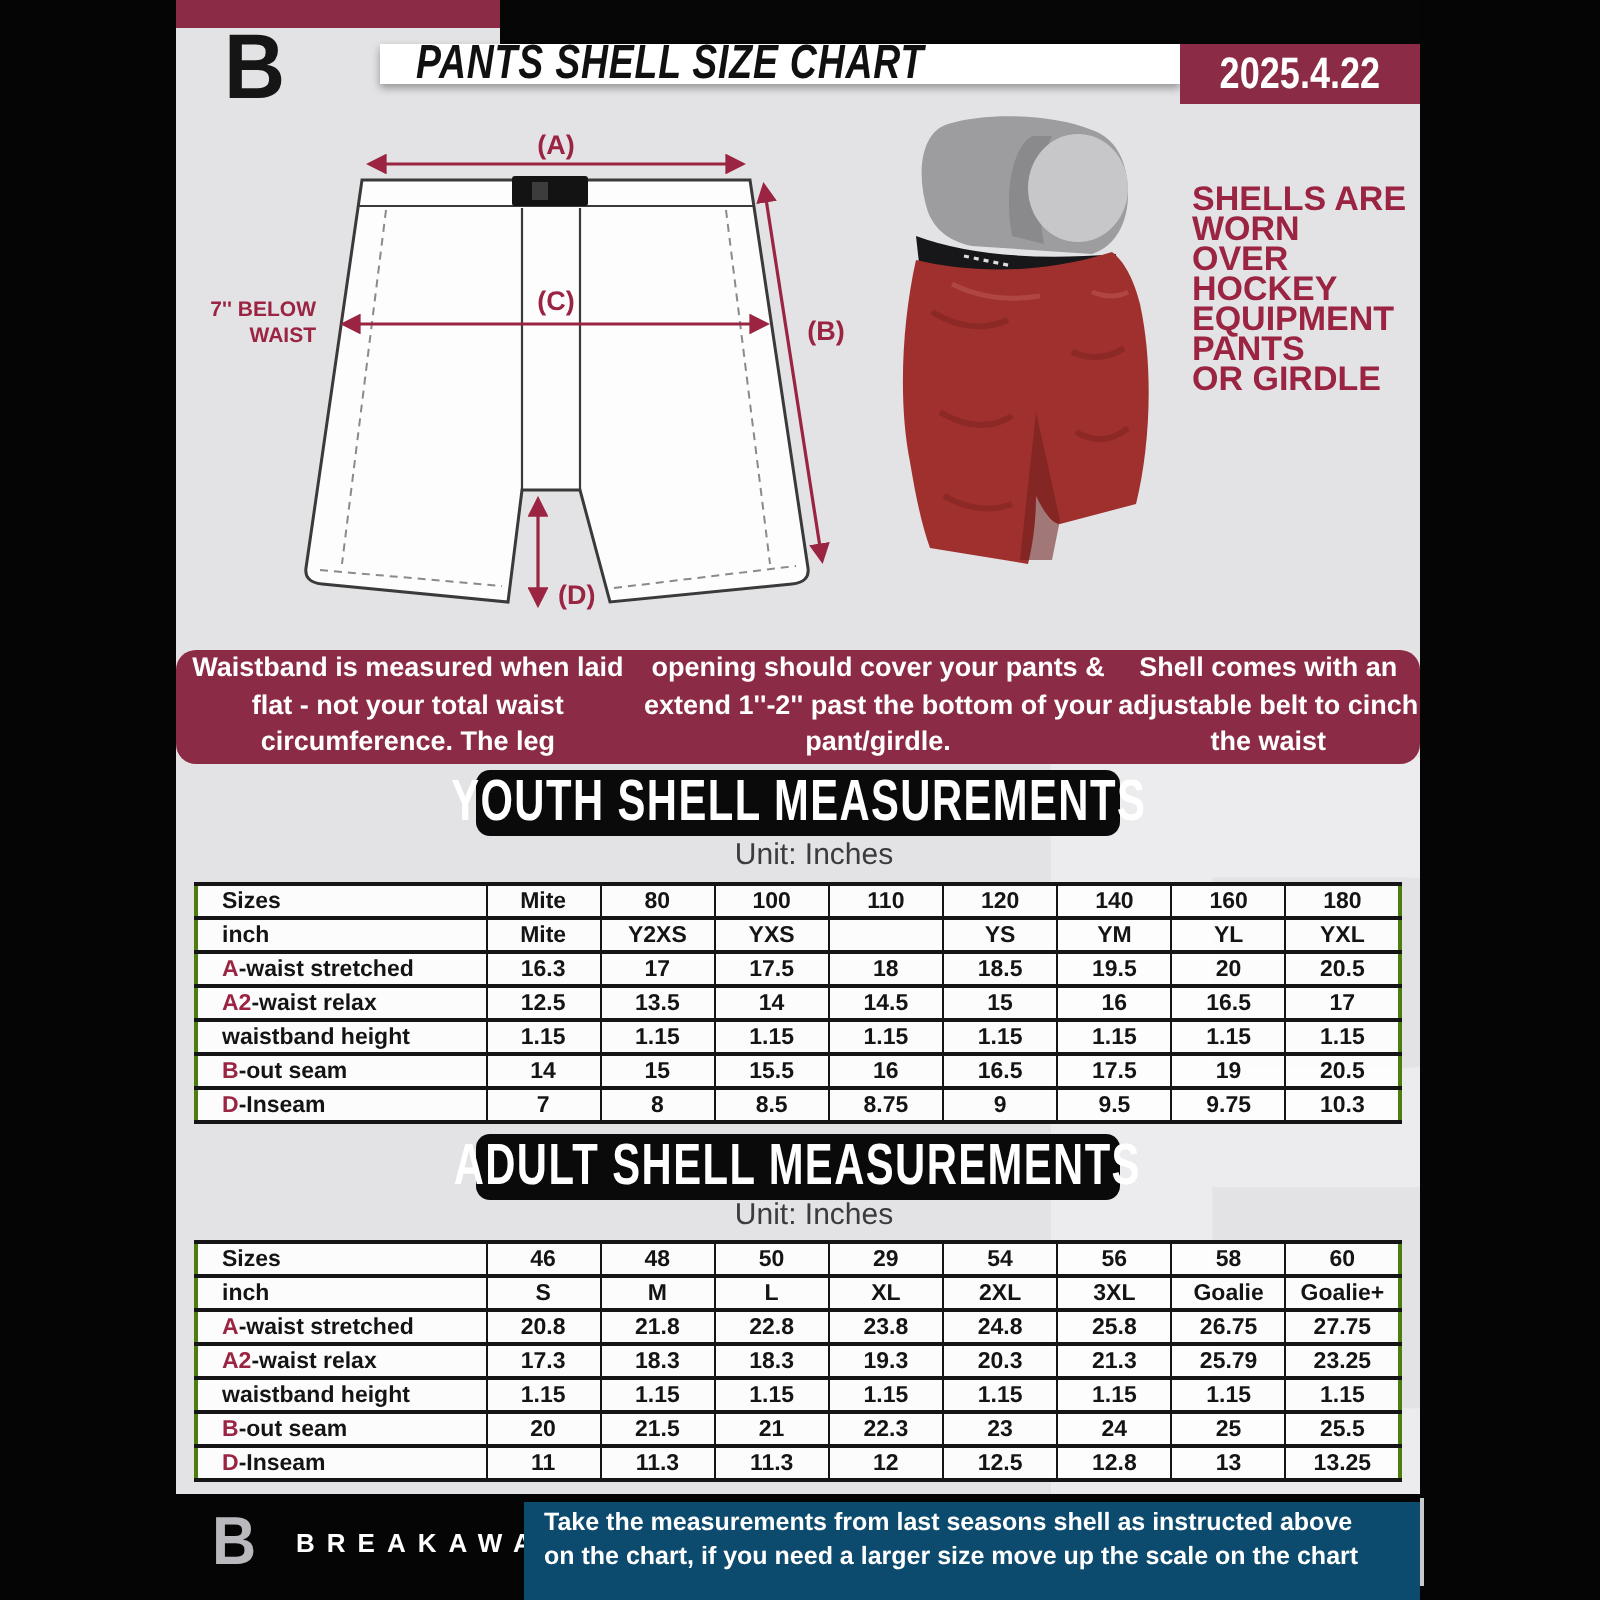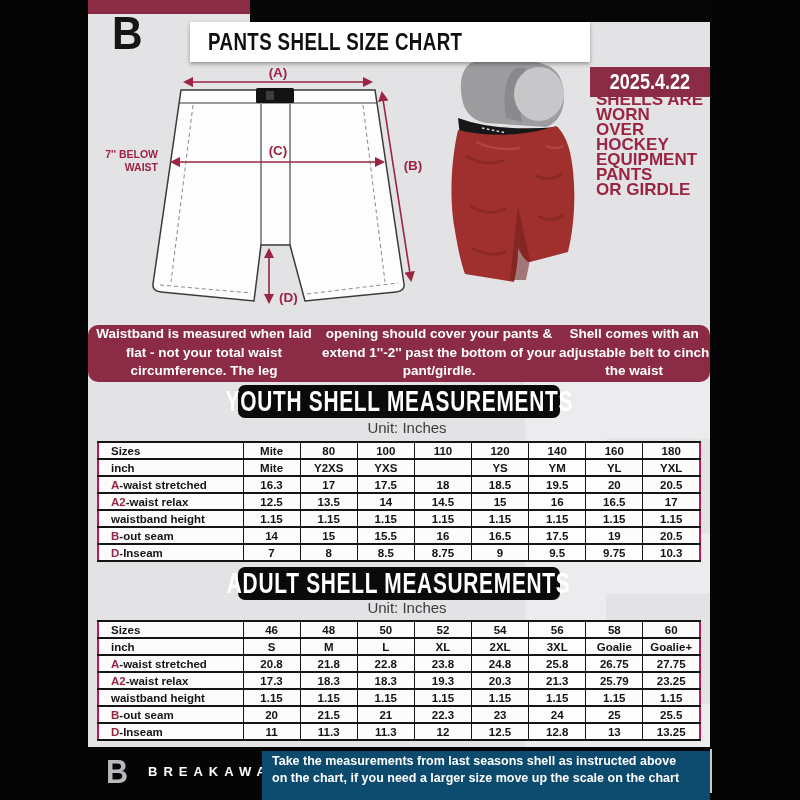--- a/index.html
+++ b/index.html
@@ -8,38 +8,38 @@
 
   .page { position:absolute; left:88px; top:0; width:622px; height:747px; background:#e3e3e5; overflow:hidden; }
   .page > * { position:absolute; }
 
   .watermark { left:400px; top:290px; font-size:560px; font-weight:bold; color:#ececee; line-height:1; z-index:0; }
 
   .strip-maroon { left:0; top:0; width:162px; height:14px; background:#8c2b45; z-index:2; }
   .topbar { left:162px; top:0; width:460px; height:22px; background:#060606; z-index:2; }
   .logo-b { left:24px; top:10px; font-size:46px; font-weight:bold; color:#151515; transform:scaleX(.92); transform-origin:left top; z-index:2; line-height:1; }
 
-  .titlebar { left:102px; top:22px; width:400px; height:40px; background:#ffffff; box-shadow:0 2px 4px rgba(0,0,0,.35); display:flex; align-items:center; padding-left:18px; z-index:3; }
+  .titlebar { left:102px; top:22px; width:400px; height:20px; background:#ffffff; box-shadow:0 2px 4px rgba(0,0,0,.35); display:flex; align-items:center; padding-left:18px; z-index:3;font-style:italic; }
   .title-text { font-size:24px; font-weight:bold; color:#101010; transform:scaleX(.78); transform-origin:left center; white-space:nowrap; letter-spacing:.5px; }
-  .datebox { left:502px; top:22px; width:120px; height:30px; background:#8c2b45; display:flex; align-items:center; justify-content:center; z-index:3;margin-top:45px; }
+  .datebox { left:502px; top:22px; width:120px; height:30px; background:#8c2b45; display:flex; align-items:center; justify-content:center; z-index:3; }
   .date-text { font-size:22px; font-weight:bold; color:#ffffff; transform:scaleX(.82); white-space:nowrap; }
 
   .diagram-svg { left:10px; top:58px; width:330px; height:260px; z-index:1; }
   .photo-svg { left:358px; top:56px; width:155px; height:235px; z-index:1; }
   .photo-caption { left:508px; top:92px; width:114px; font-size:17px; font-weight:bold; color:#9a2442; line-height:15px; z-index:1; }
 
   .info-banner { left:0; top:325px; width:622px; height:57px; background:#8c2b45; color:#fff; text-align:center; font-size:13.5px; font-weight:bold; line-height:18.5px; display:flex; flex-direction:row; justify-content:center; z-index:2;border-radius:10px; }
 
   .section-banner { width:322px; height:33px; left:150px; background:#0a0a0a; border-radius:7px; display:flex; align-items:center; justify-content:center; z-index:2; }
   .banner-text { color:#fff; font-size:29px; font-weight:bold; letter-spacing:1px; transform:scaleX(.72); white-space:nowrap; }
   #youth-banner { top:385px; } #adult-banner { top:567px; }
   .unit { width:622px; left:0; text-align:center; font-size:15px; color:#3c3c3e; z-index:2;padding-left:16px; }
   #youth-unit { top:419px; } #adult-unit { top:599px; }
 
-  .size-table { left:9px; width:604px; border-collapse:collapse; background:rgba(255,255,255,.88); table-layout:fixed; z-index:1; border:2px solid #be185d; }
+  .size-table { left:9px; width:604px; border-collapse:collapse; background:rgba(255,255,255,.88); table-layout:fixed; z-index:1; border:2px solid #4d7c0f; }
   #youth-table { top:441px; } #adult-table { top:620px; }
   .size-table td { border:1.5px solid #151515; border-top-width:2px; border-bottom-width:2px; height:17px; font-size:11.5px; font-weight:bold; color:#141414; text-align:center; padding:0; overflow:hidden; white-space:nowrap; }
   .size-table td.lbl { text-align:left; padding-left:12px; }
   .pfx { color:#9a2442; }
 
   .footer { position:absolute; left:0; top:747px; width:800px; height:53px; background:#050505; }
   .footer > * { position:absolute; }
   .footer-sep { left:710px; top:2px; width:2px; height:44px; background:#c9c9cb; }
   .footer-logo-b { left:106px; top:7px; font-size:34px; font-weight:bold; color:#b9b9bd; transform:scaleX(.9); transform-origin:left top; line-height:1; }
   .brand { left:148px; top:17px; color:#fff; font-size:13px; font-weight:bold; letter-spacing:6px; white-space:nowrap; }
@@ -230,21 +230,21 @@
         <col>
         <col>
         <col>
     </colgroup>
     <tbody>
         <tr>
           <td class="lbl">Sizes</td>
           <td>46</td>
           <td>48</td>
           <td>50</td>
-          <td>52</td>
+          <td>29</td>
           <td>54</td>
           <td>56</td>
           <td>58</td>
           <td>60</td>
         </tr>
         <tr>
           <td class="lbl">inch</td>
           <td>S</td>
           <td>M</td>
           <td>L</td>

